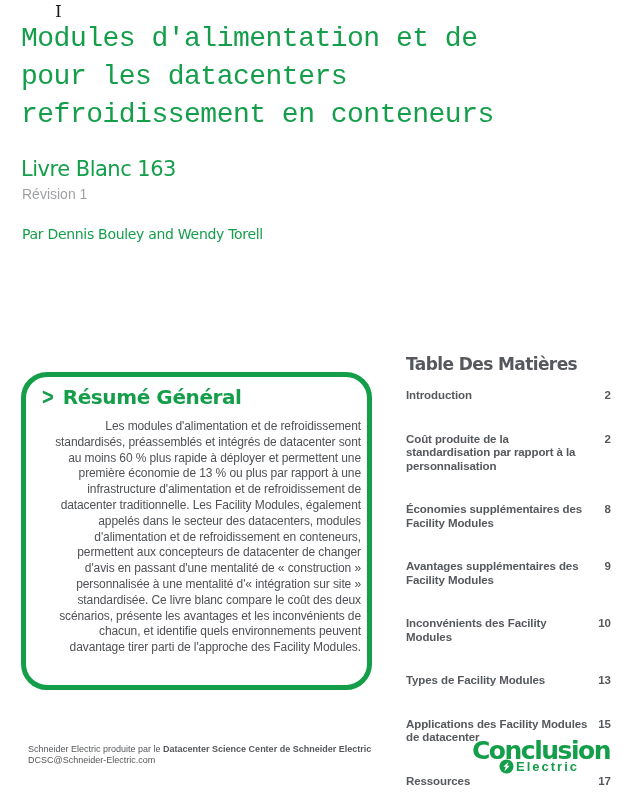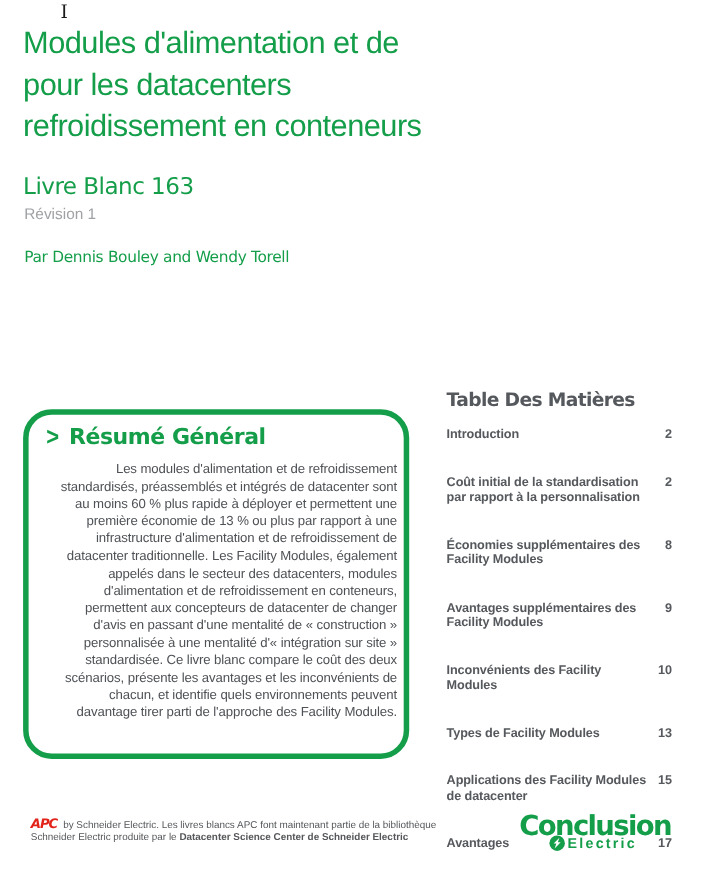--- a/index.html
+++ b/index.html
@@ -13,21 +13,21 @@
   html,body{margin:0;padding:0;background:#fff;}
   .page{
     position:relative;width:637px;height:801px;background:#ffffff;overflow:hidden;
     font-family:"Liberation Sans",sans-serif;
   }
   
   .cursor{position:absolute;left:55px;top:1px;font-family:"DejaVu Serif",serif;
     font-size:17px;color:#1b1b1b;font-weight:400;}
   
   .title{position:absolute;left:21px;top:20px;margin:0;
-    font-family:Liberation Sans, sans-serif;font-weight:400;
+    font-family:Liberation Mono, monospace;font-weight:400;
     font-size:28px;line-height:38px;color:var(--green);letter-spacing:-0.5px;}
   .doc-number{position:absolute;left:21px;top:157px;
     font-family:"DejaVu Sans",sans-serif;font-size:21px;color:var(--green);letter-spacing:-0.5px;}
   .revision{position:absolute;left:22px;top:186px;font-size:14px;color:var(--light-gray);}
   .authors{position:absolute;left:22px;top:226px;font-family:"DejaVu Sans",sans-serif;
     font-size:14px;color:var(--green);letter-spacing:-0.3px;}
   
   .summary-box{position:absolute;left:21px;top:372px;width:341px;height:308px;
     border:5px solid var(--green);border-radius:26px;background:#fff;}
   .summary-head{position:absolute;left:16px;top:8px;display:flex;align-items:baseline;gap:9px;}
@@ -88,21 +88,21 @@
 
   <aside class="toc">
     <h3 class="toc-title">Table Des Matières</h3>
     <div class="toc-list">
     <div class="toc-row">
       <span class="toc-label">Introduction</span>
       <span class="toc-page">2</span>
     </div>
 
     <div class="toc-row">
-      <span class="toc-label">Coût initial de la standardisation par rapport à la personnalisation</span>
+      <span class="toc-label">Coût produite de la standardisation par rapport à la personnalisation</span>
       <span class="toc-page">2</span>
     </div>
 
     <div class="toc-row">
       <span class="toc-label">Économies supplémentaires des Facility Modules</span>
       <span class="toc-page">8</span>
     </div>
 
     <div class="toc-row">
       <span class="toc-label">Avantages supplémentaires des Facility Modules</span>
@@ -118,40 +118,37 @@
       <span class="toc-label">Types de Facility Modules</span>
       <span class="toc-page">13</span>
     </div>
 
     <div class="toc-row">
       <span class="toc-label">Applications des Facility Modules de datacenter</span>
       <span class="toc-page">15</span>
     </div>
 
     <div class="toc-row">
-      <span class="toc-label">Avantages</span>
+      <span class="toc-label">Ressources</span>
       <span class="toc-page">17</span>
     </div>
 
     <div class="toc-row">
       <span class="toc-label">Ressources</span>
       <span class="toc-page">20</span>
     </div>
   </div>
   </aside>
 
   <footer>
     <div class="footer-text">
       <div>
-        <span class="apc-logo">APC</span>
-        <span>by Schneider Electric. Les livres blancs APC font maintenant partie de la bibliothèque</span>
-      </div>
-      <div>
         <span>Schneider Electric produite par le </span><span class="fbold">Datacenter Science Center de Schneider Electric</span>
       </div>
+      <div>DCSC@Schneider-Electric.com</div>
     </div>
 
     <div class="se-logo">
       <div class="se-top">Conclusion</div>
       <div class="se-bottom">
         <span class="se-mark">
           <svg width="15" height="15" viewBox="0 0 16 16">
             <circle cx="8" cy="8" r="7.5" fill="#149e4a"></circle>
             <path d="M10.2 2.8 L4.6 8.4 L7.2 8.4 L5.6 13.2 L11.4 7.2 L8.7 7.2 Z" fill="#ffffff"></path>
           </svg>

